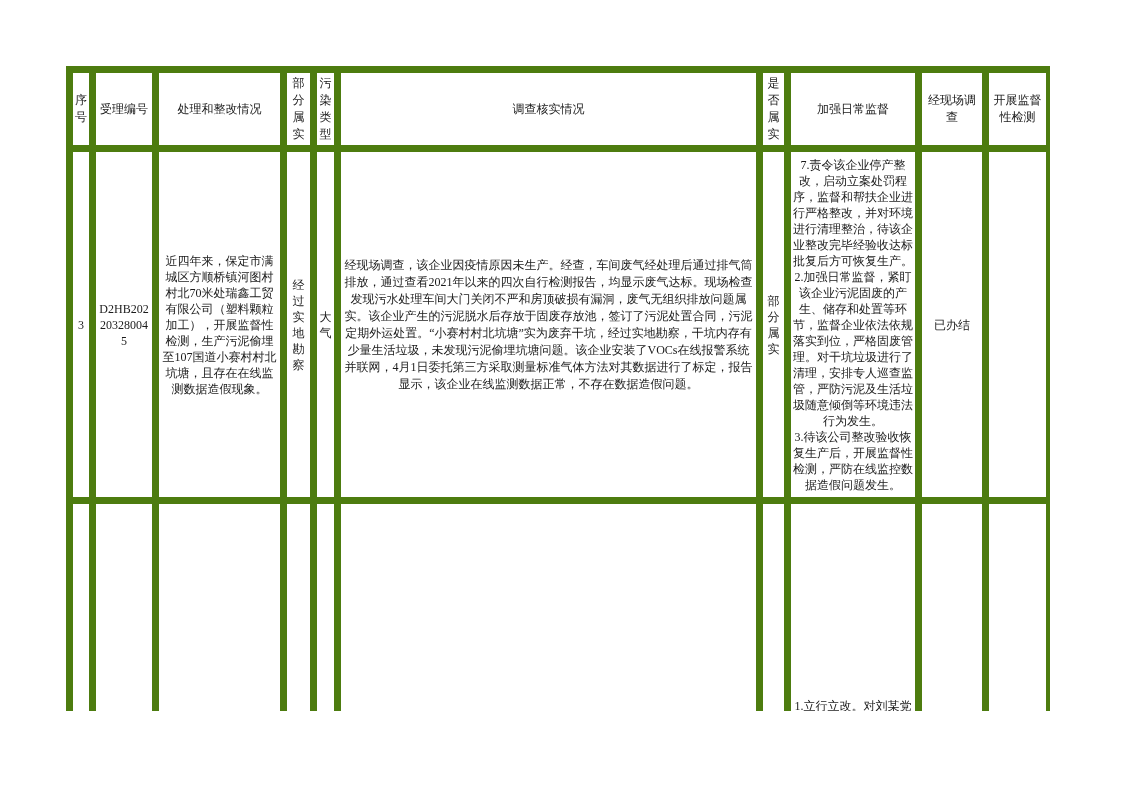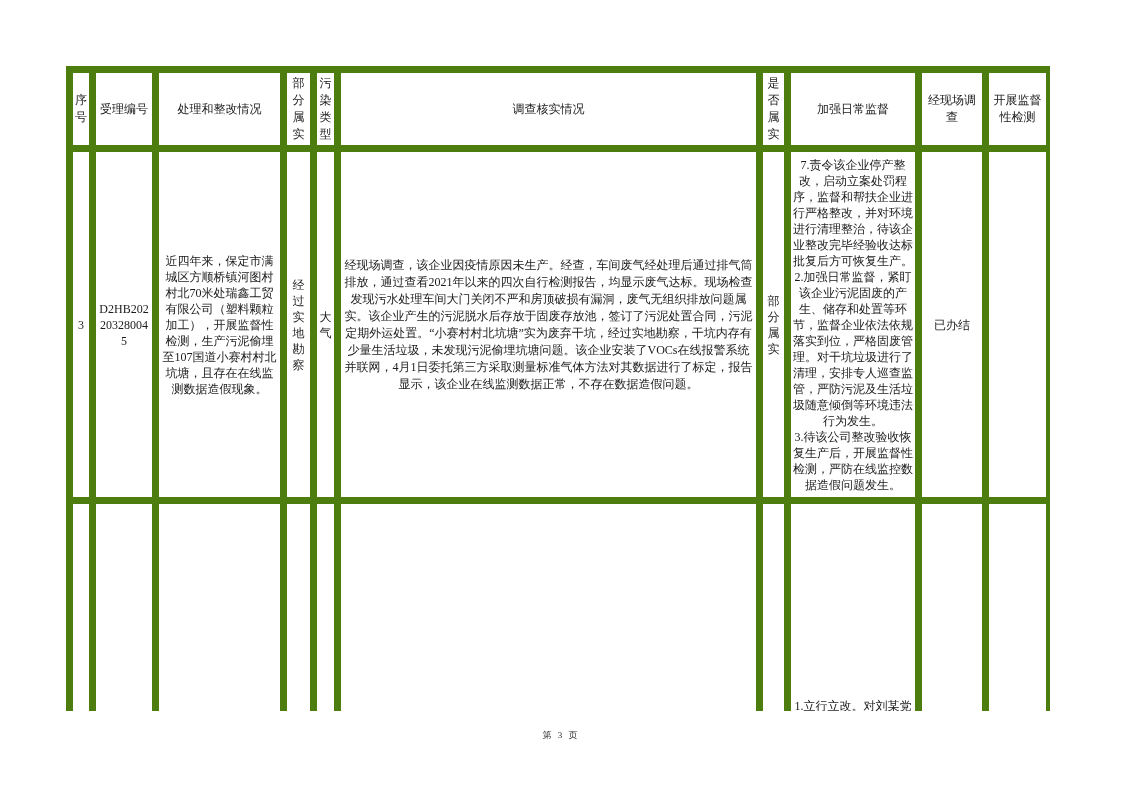--- a/index.html
+++ b/index.html
@@ -115,15 +115,14 @@
         <td></td>
         <td class="txt pad-handle">1.立行立改。对刘某党和姜某军废旧塑料破碎点生产设备进行了拆除清理；将姜某军废旧塑料破碎点水泥池内废水拉到张二庄镇污水处理厂处理。
 2.追责问责。给予大严屯村包村干部李某军（张二庄镇干部）、村党支部书记姜某波党内警告处分，给予县生态</td>
         <td></td>
         <td class="txt pad-responsible">给予李某军、姜某</td>
       </tr>
     </tbody>
       </table>
   </div>
 
-  <div class="footer">第 3 页</div>
 
 </div>
 
 </body></html>

